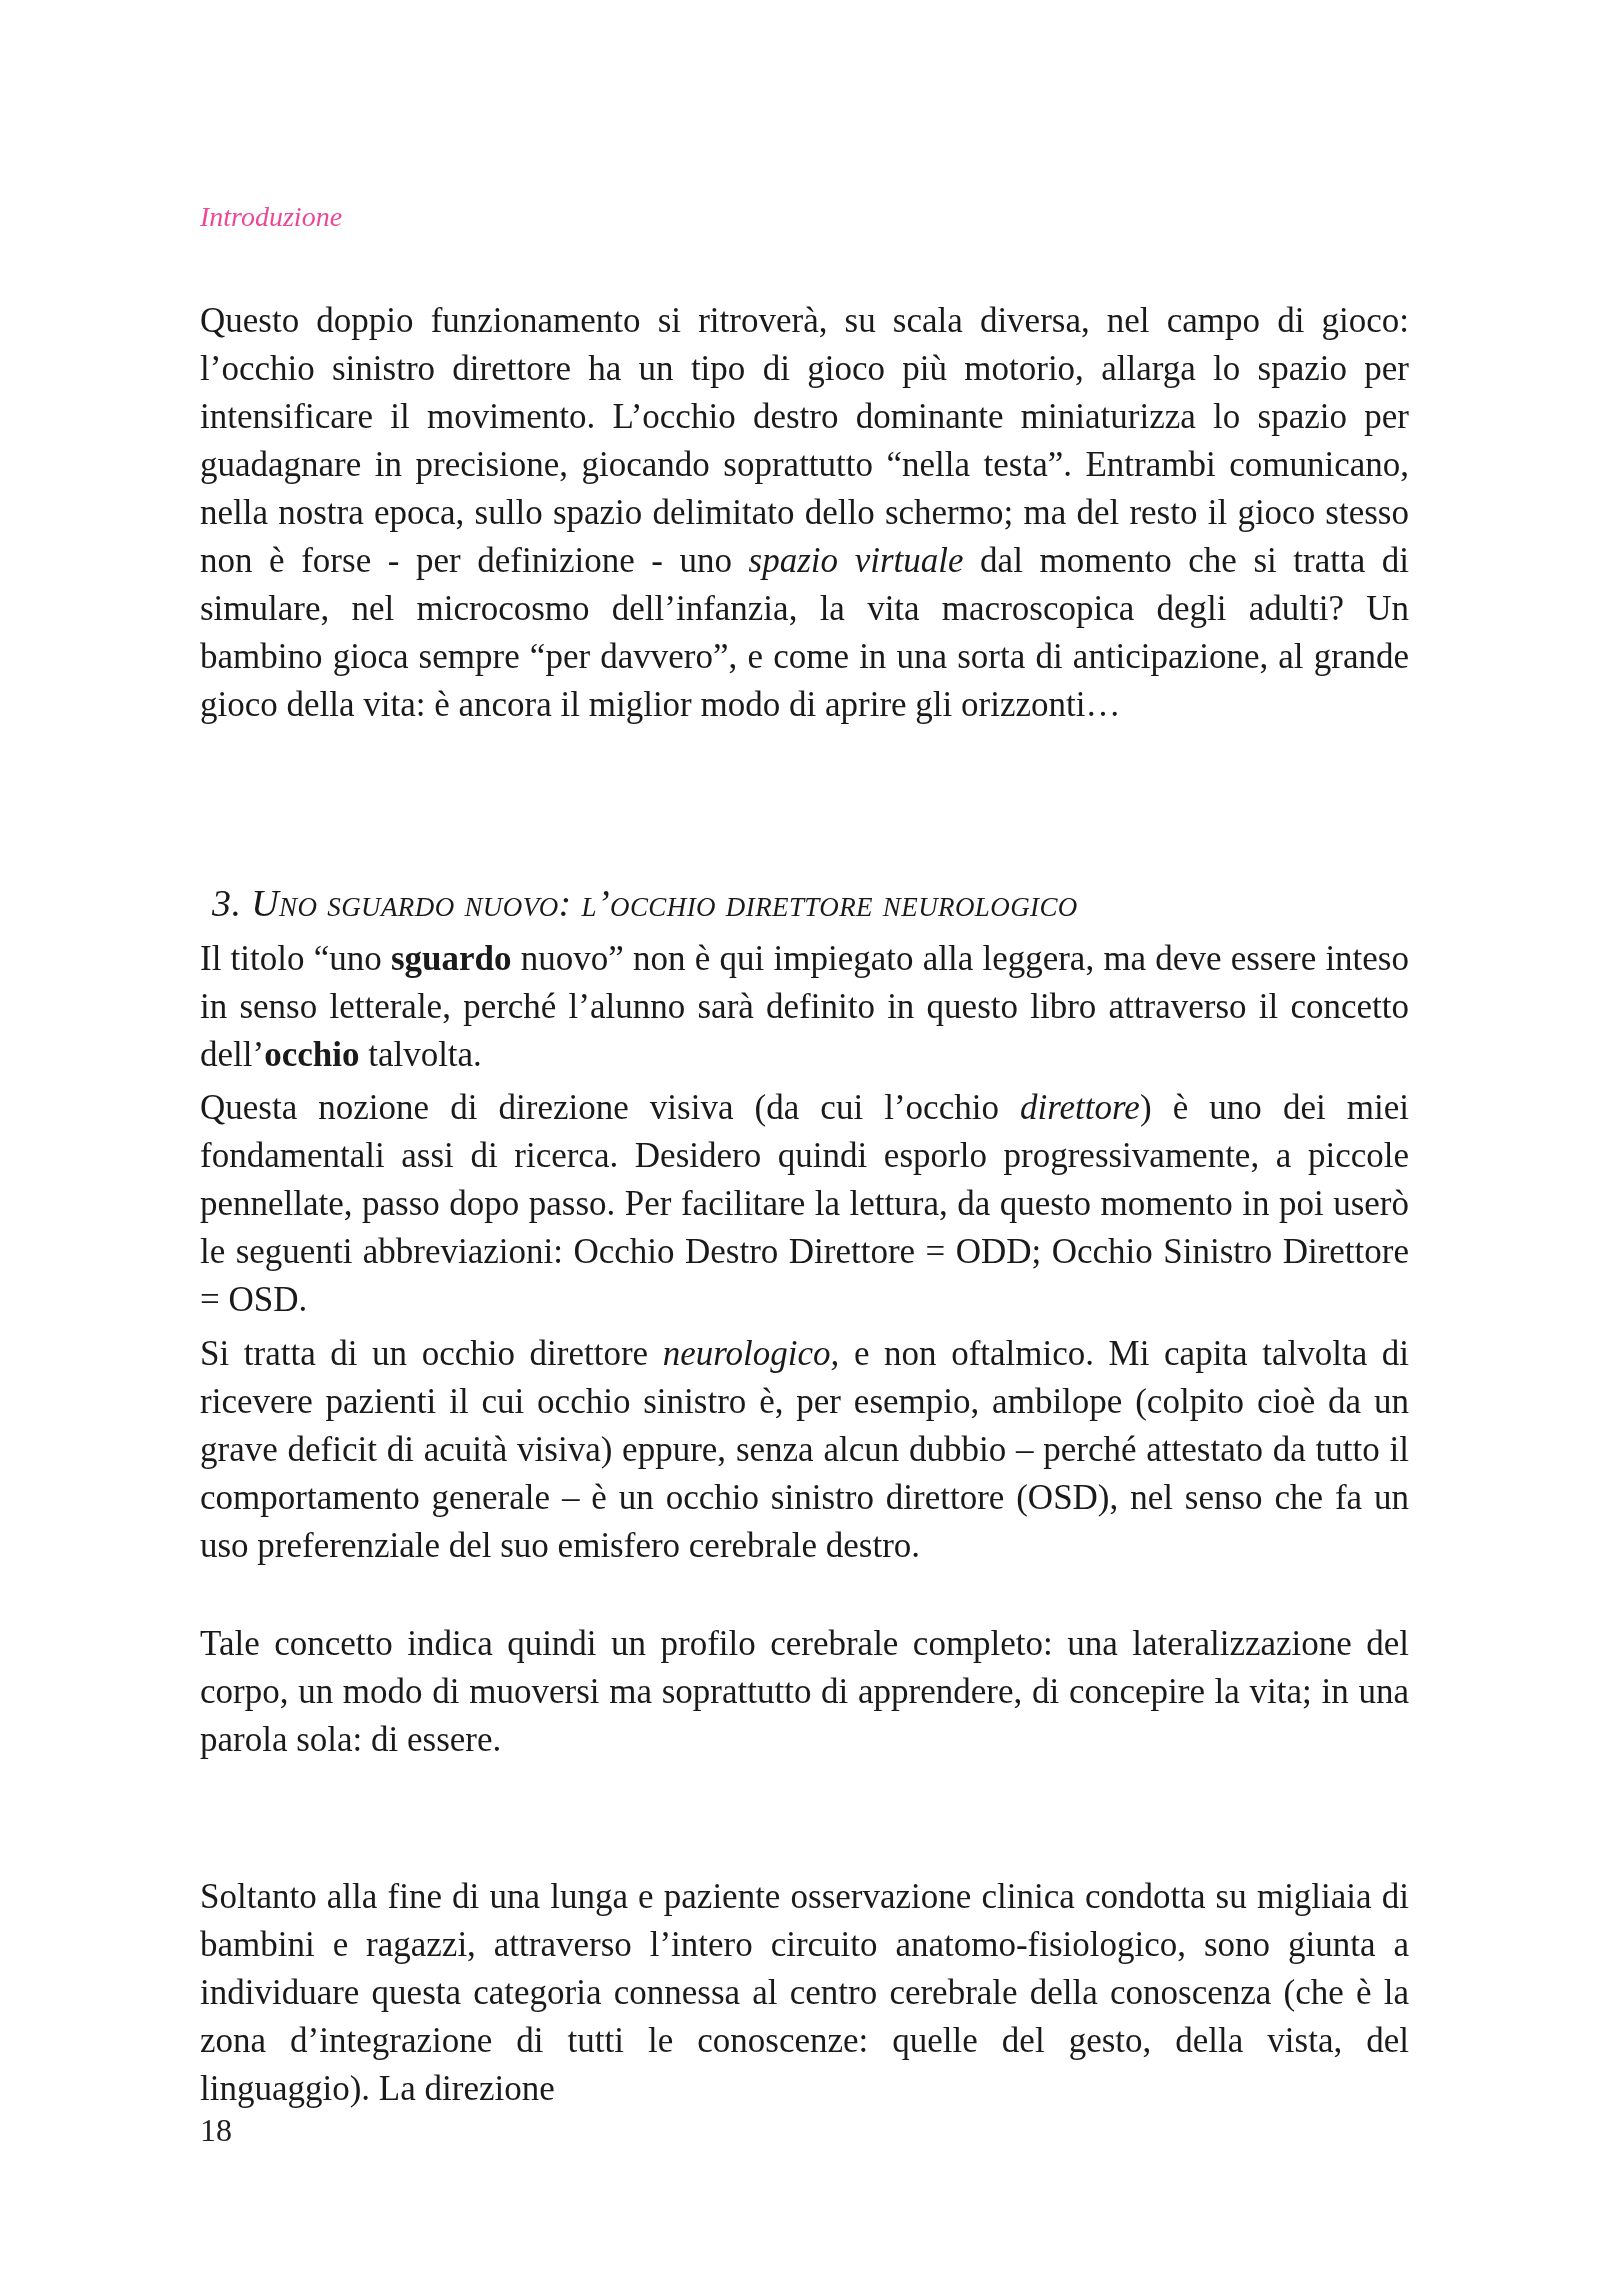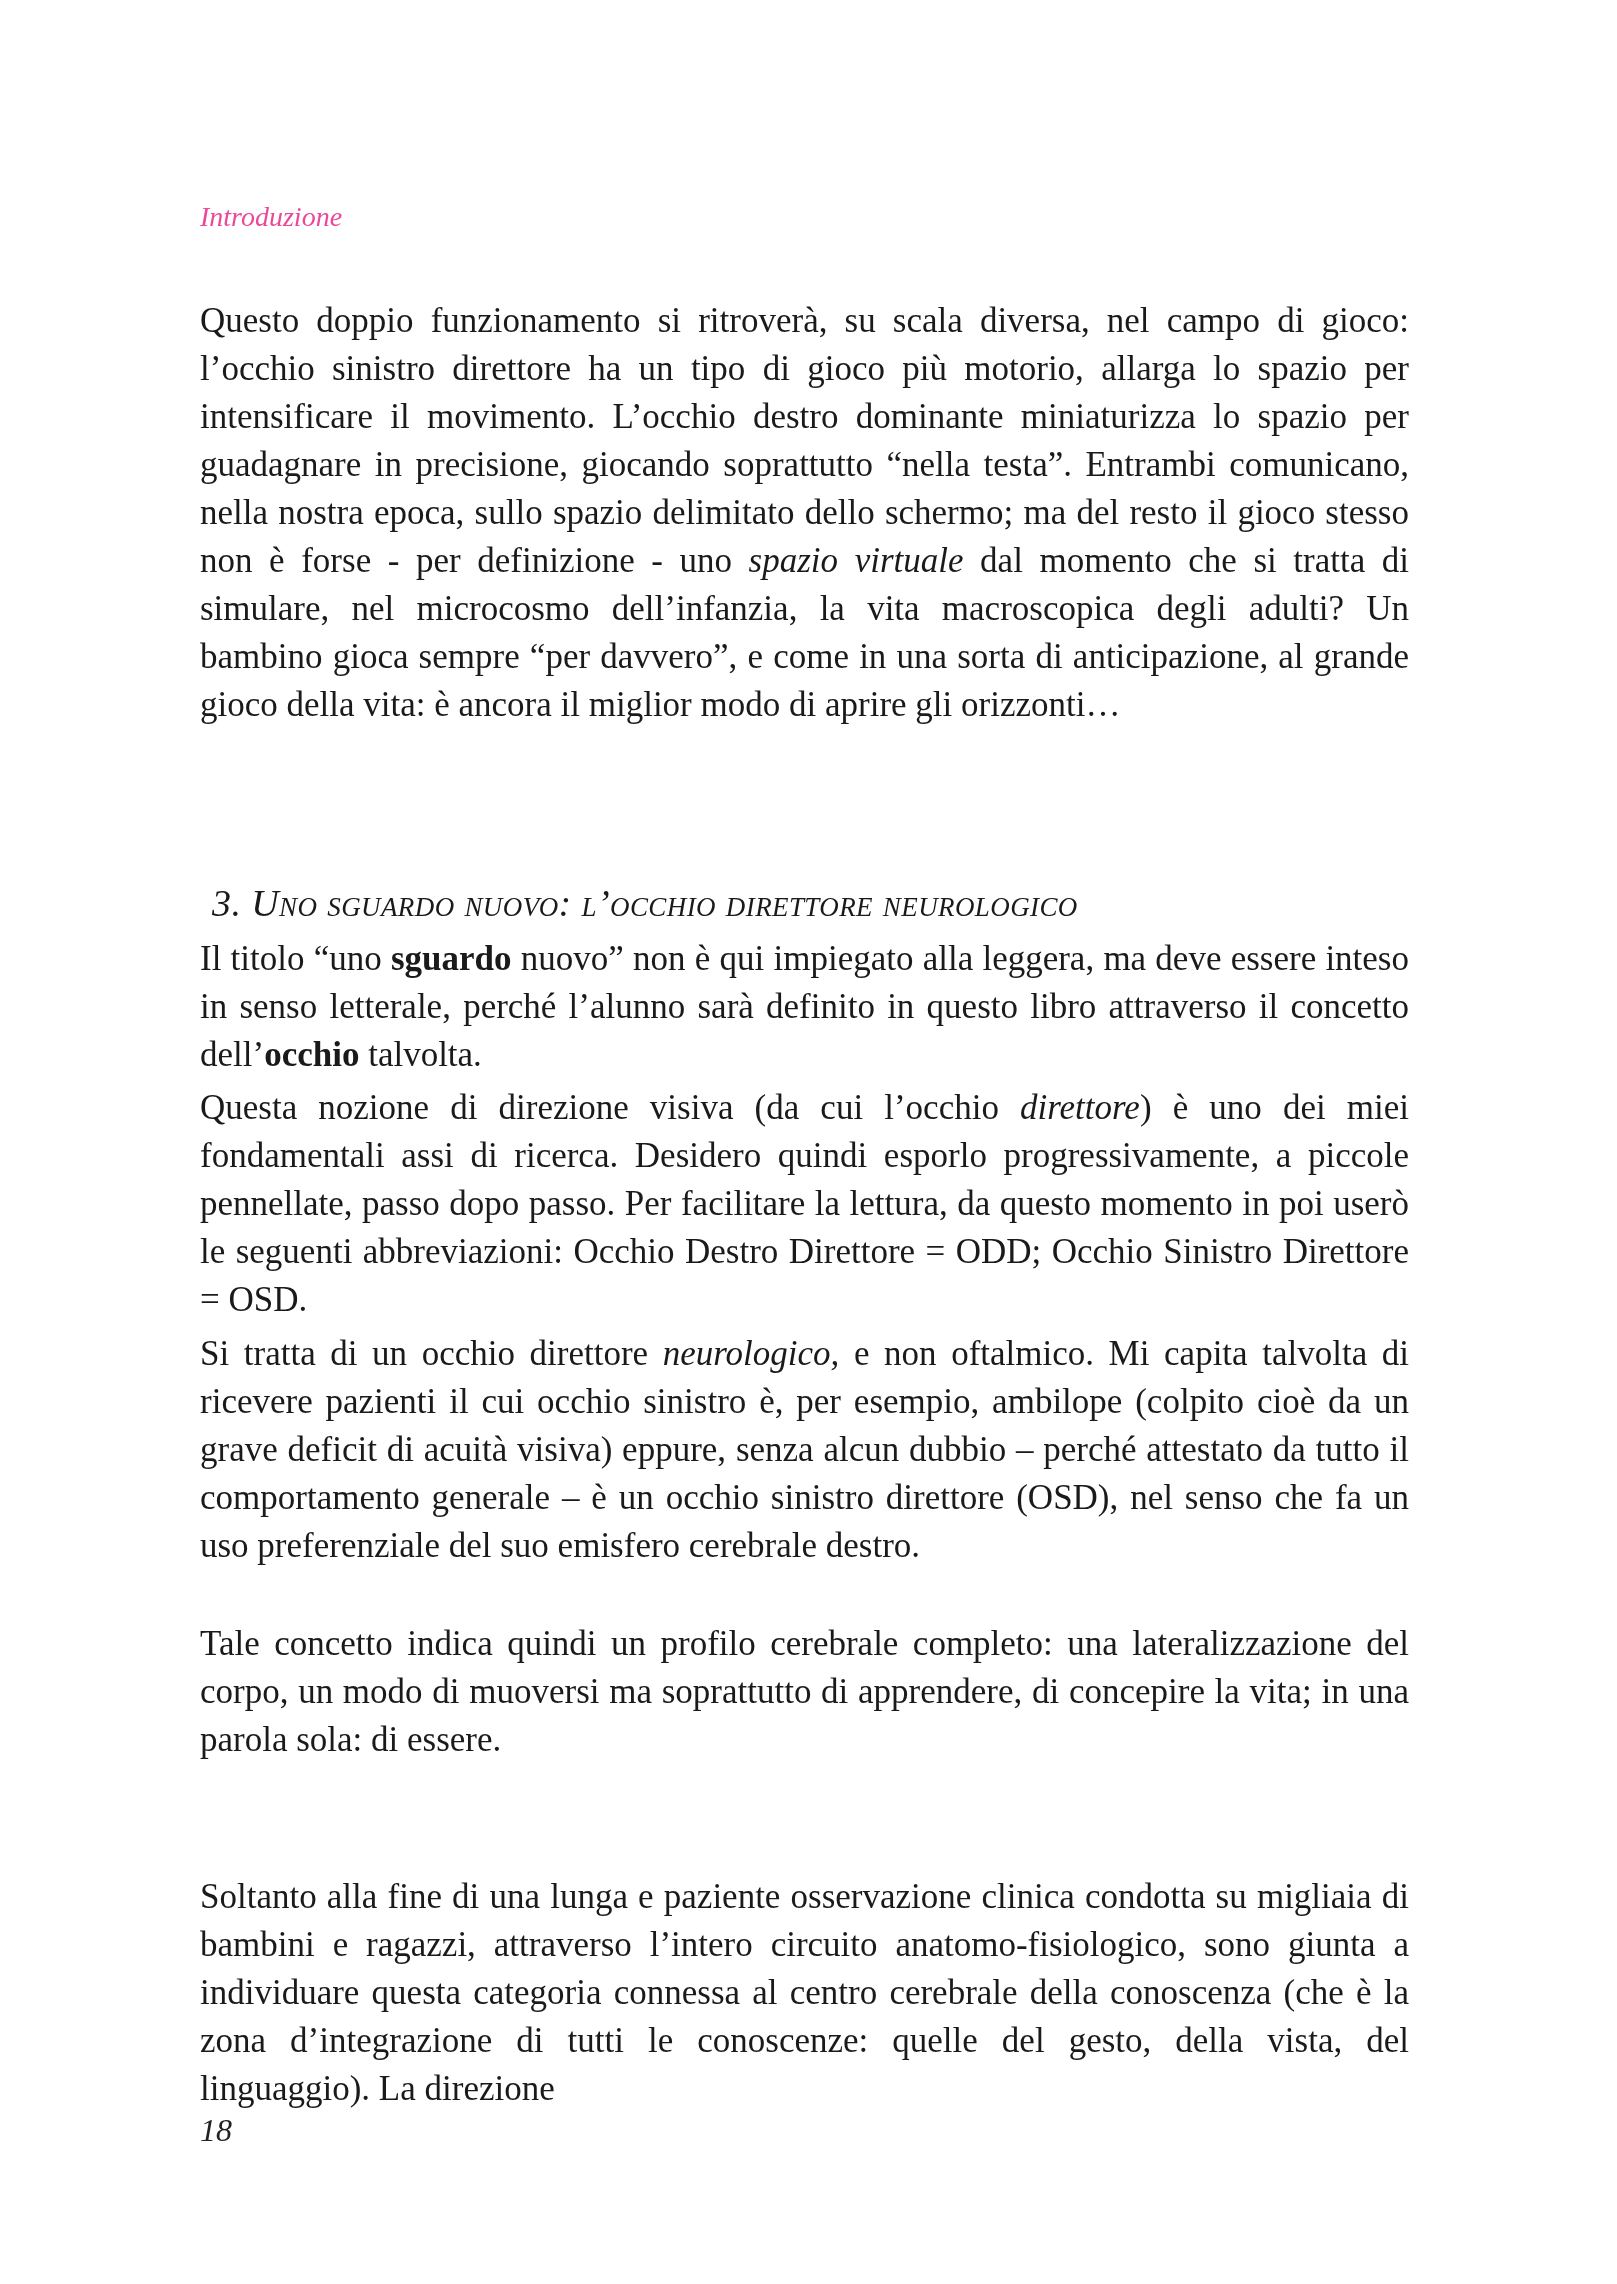--- a/index.html
+++ b/index.html
@@ -55,21 +55,20 @@
     .p3 { top: 1084px; }
     .p4 { top: 1330px; }
     .p5 { top: 1620px; }
     .p6 { top: 1873px; }
     .page-number {
       position: absolute;
       top: 2112px;
       left: 0;
       font-size: 32px;
       color: #222;
-      font-style: italic;
     }
     em { font-style: italic; }
     strong { font-weight: bold; }
   </style>
 </head>
 <body>
 
 <div class="page">
 
   <div class="running-head">Introduzione</div>

